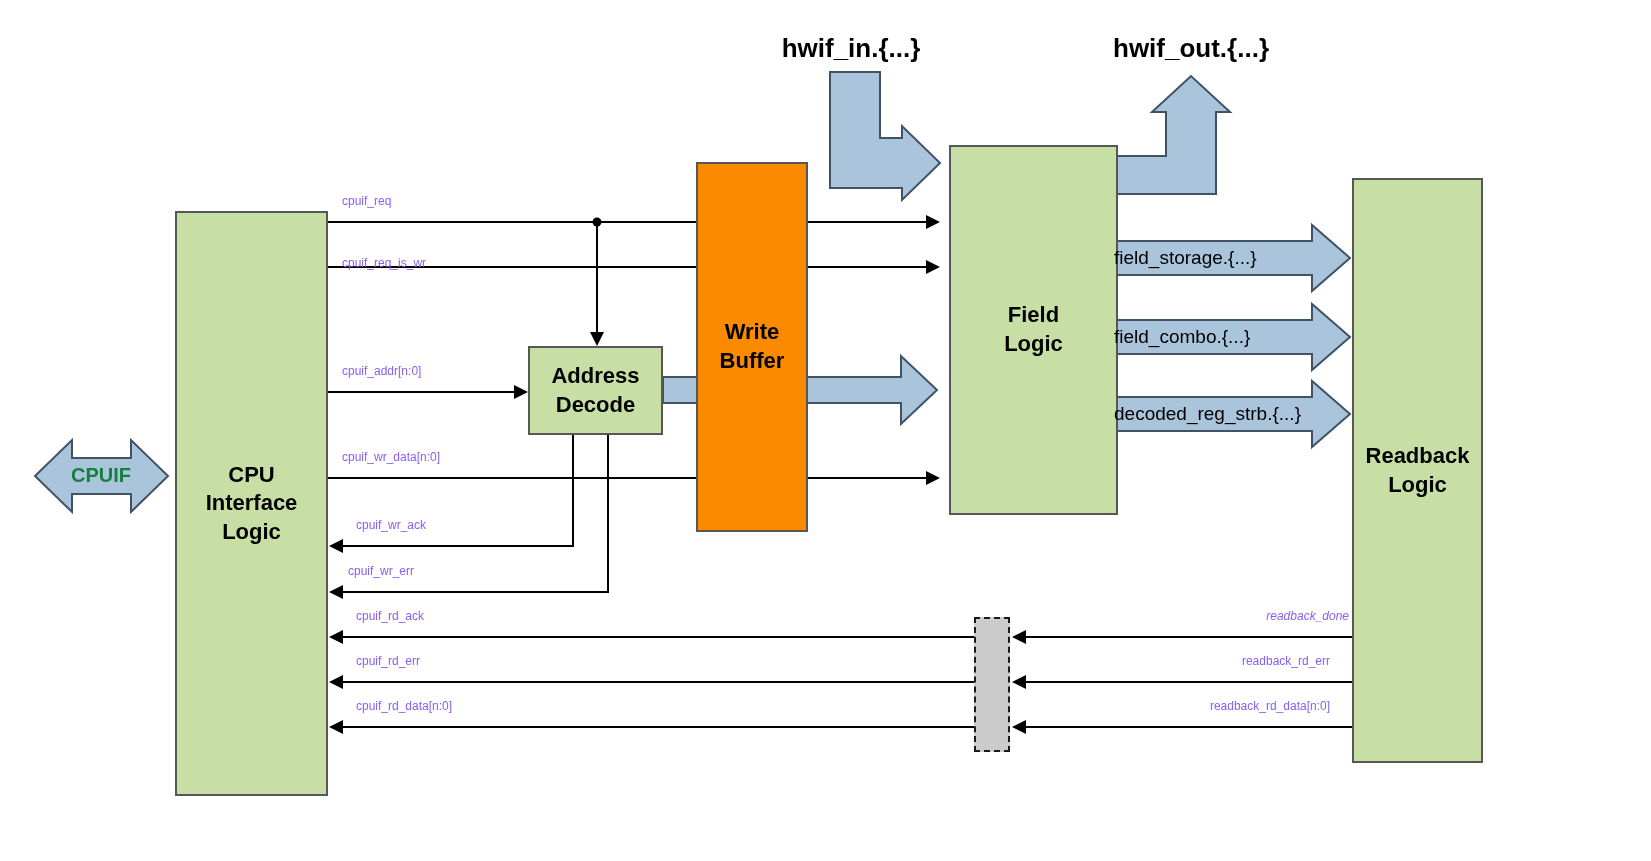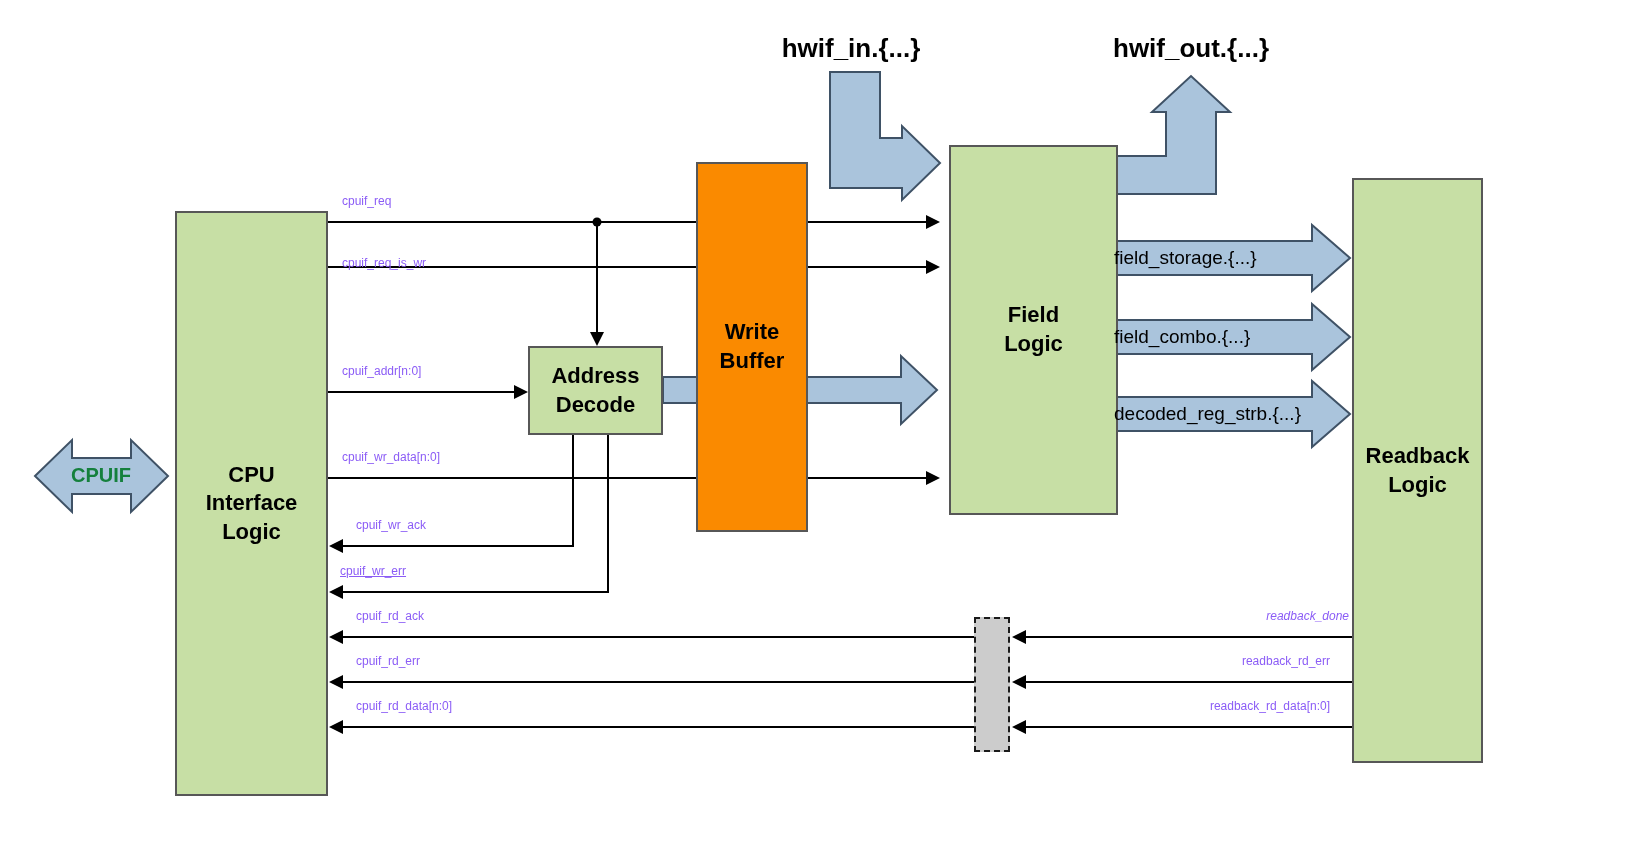--- a/index.html
+++ b/index.html
@@ -117,21 +117,21 @@
 
   <div class="portlabel" style="left:751px; top:33px; width:200px;">hwif_in.{...}</div>
   <div class="portlabel" style="left:1091px; top:33px; width:200px;">hwif_out.{...}</div>
   <div class="cpuif-label" style="left:59px; top:464px; width:84px;">CPUIF</div>
 
   <div class="siglabel" style="left:342px; top:194px;">cpuif_req</div>
   <div class="siglabel" style="left:342px; top:256px;">cpuif_req_is_wr</div>
   <div class="siglabel" style="left:342px; top:364px;">cpuif_addr[n:0]</div>
   <div class="siglabel" style="left:342px; top:450px;">cpuif_wr_data[n:0]</div>
   <div class="siglabel" style="left:356px; top:518px;">cpuif_wr_ack</div>
-  <div class="siglabel" style="left:340px; top:564px;text-decoration:underline;">cpuif_wr_err</div>
+  <div class="siglabel" style="left:348px; top:564px;">cpuif_wr_err</div>
   <div class="siglabel" style="left:356px; top:609px;">cpuif_rd_ack</div>
   <div class="siglabel" style="left:356px; top:654px;">cpuif_rd_err</div>
   <div class="siglabel" style="left:356px; top:699px;">cpuif_rd_data[n:0]</div>
 
   <div class="siglabel" style="right:302px; top:609px;font-style:italic;">readback_done</div>
   <div class="siglabel" style="right:321px; top:654px;">readback_rd_err</div>
   <div class="siglabel" style="right:321px; top:699px;">readback_rd_data[n:0]</div>
 
   <div class="buslabel" style="left:1114px; top:247px;">field_storage.{...}</div>
   <div class="buslabel" style="left:1114px; top:326px;">field_combo.{...}</div>

